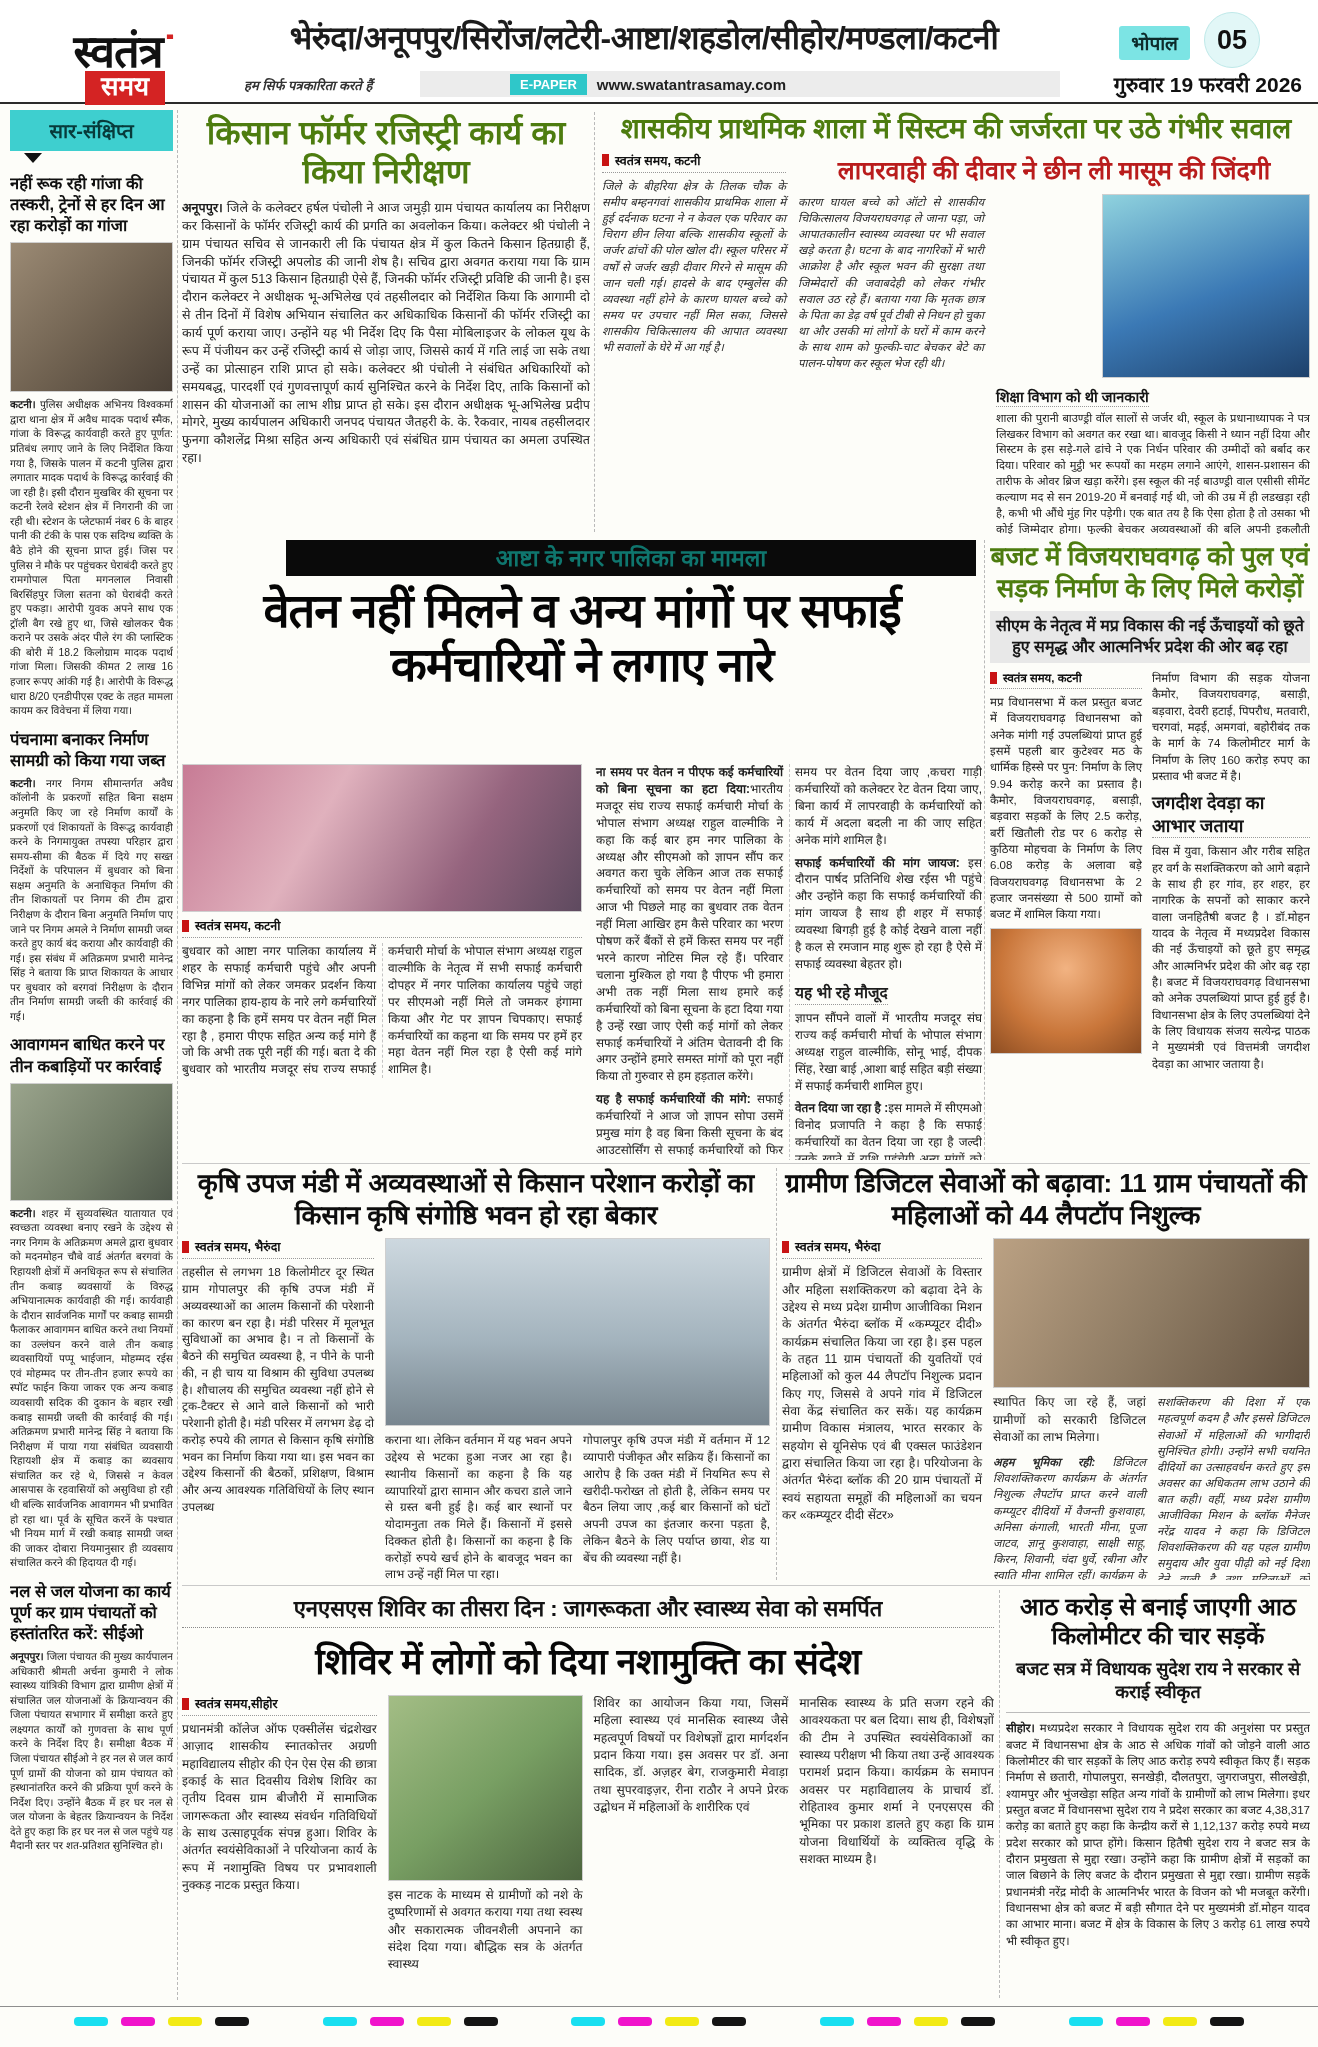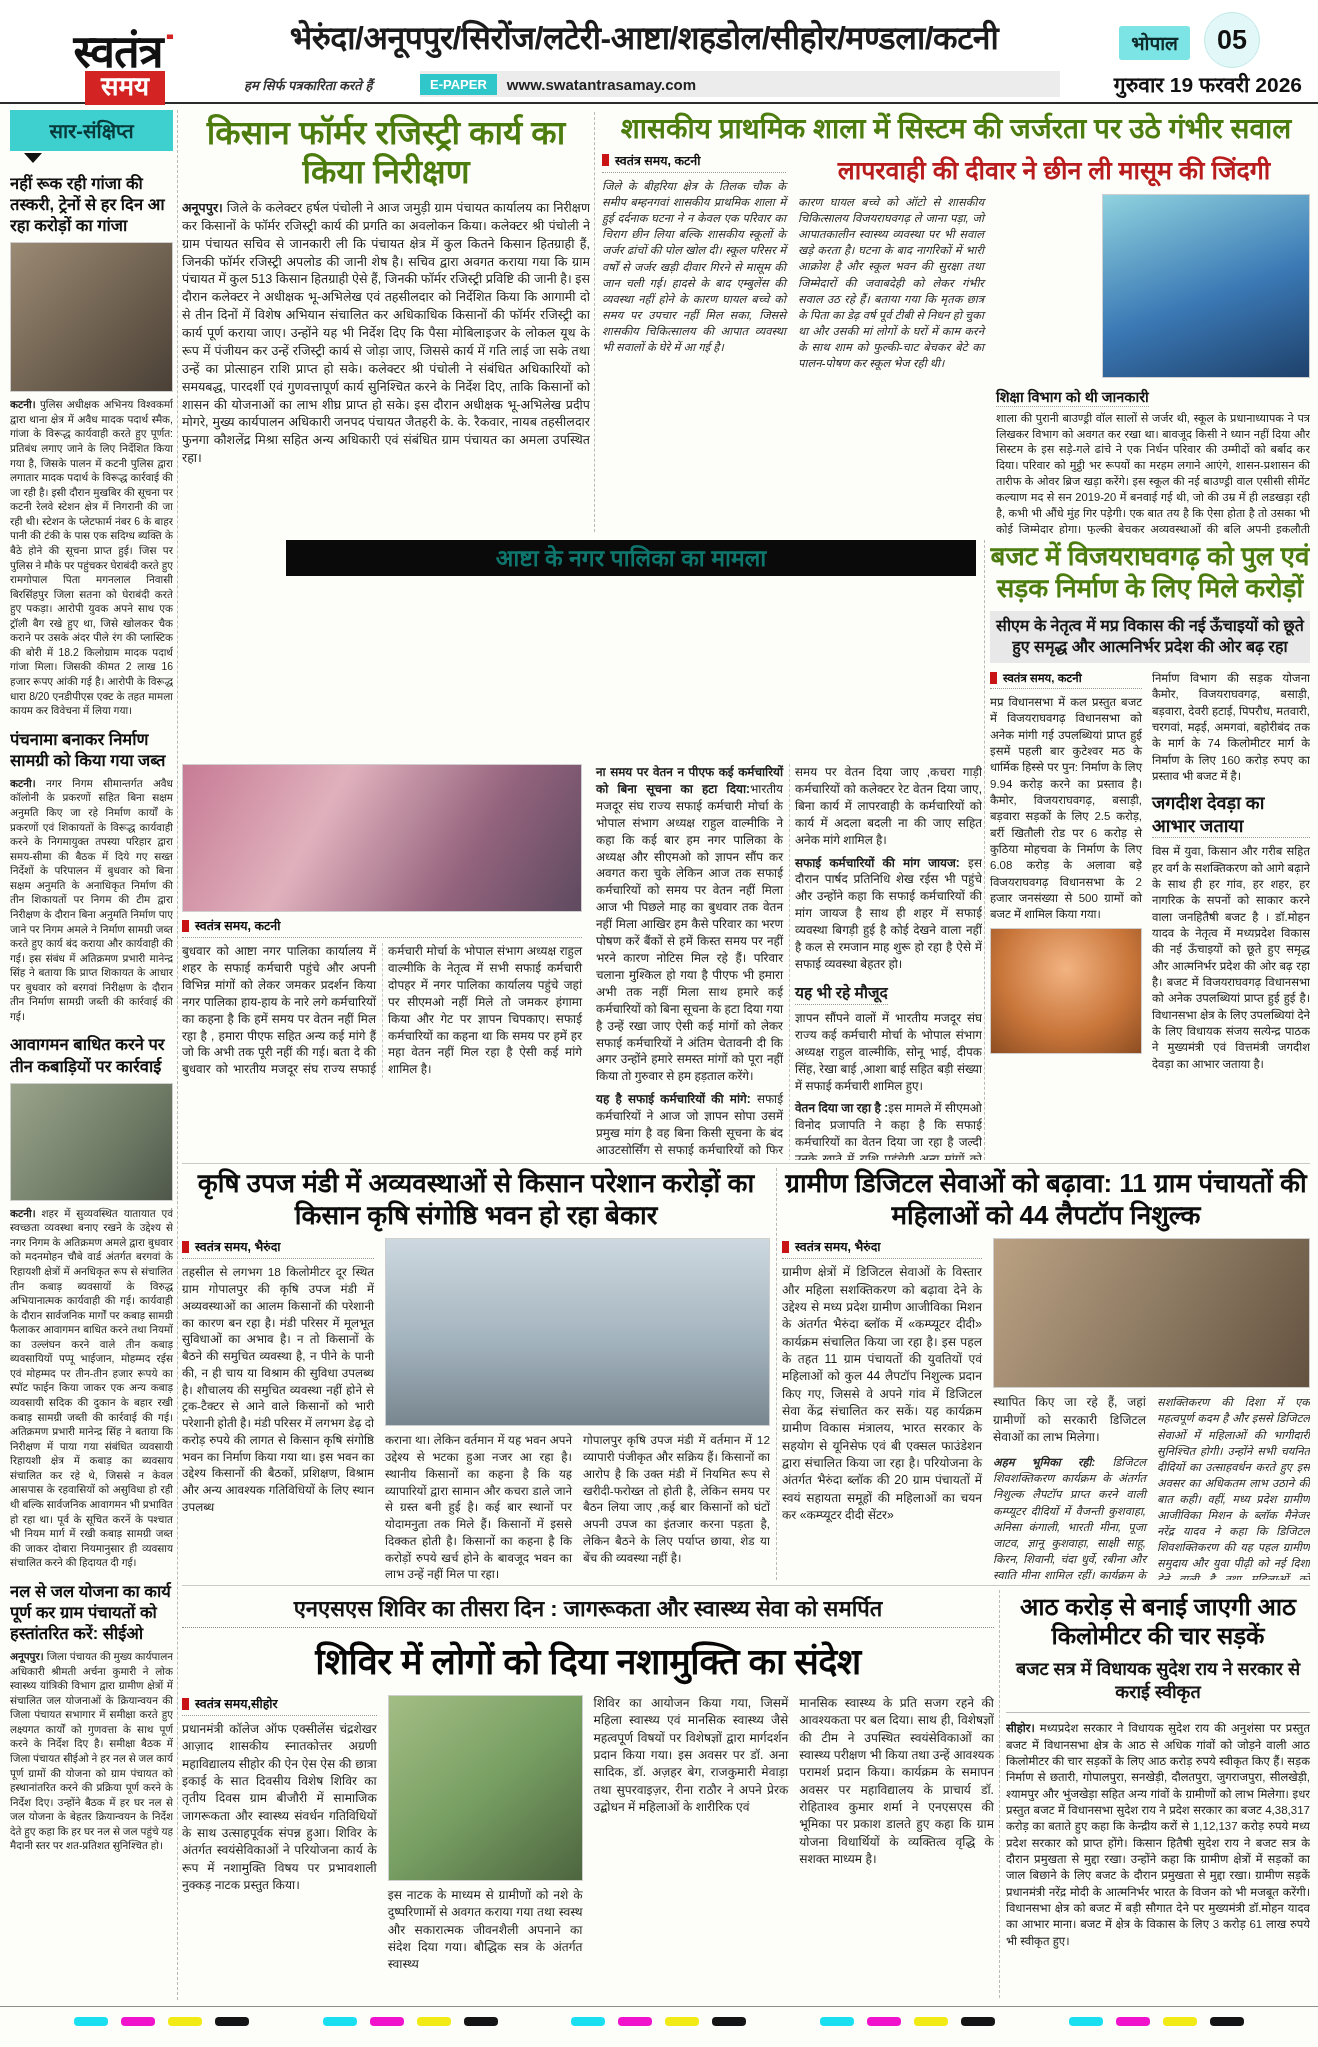--- a/index.html
+++ b/index.html
@@ -7,21 +7,21 @@
   
   .hdr{position:absolute;left:0;top:0;right:0;height:102px;border-bottom:2px solid #2b2b2b;background:#fff;}
   .logo{position:absolute;left:16px;top:4px;width:218px;text-align:center;margin-top:24px;}
   .logo-top{font-size:45px;font-weight:900;letter-spacing:-1px;line-height:1.05;color:#111;}
   .logo-dot{color:#d42323;}
   .logo-bottom{display:inline-block;background:#d42323;color:#fff;font-size:26px;font-weight:900;padding:0 16px 3px;line-height:1.2;margin-top:-4px;}
   .cities{position:absolute;left:238px;right:268px;top:8px;height:60px;font-size:32px;font-weight:900;letter-spacing:-0.5px;white-space:nowrap;overflow:hidden;text-align:center;line-height:60px;color:#1c1c1c;}
   .edition{position:absolute;right:128px;top:26px;background:#7ce4e4;color:#0d2b2b;font-weight:900;font-size:19px;padding:4px 12px;border-radius:3px;}
   .pageno{position:absolute;right:58px;top:12px;width:54px;height:54px;border-radius:50%;background:#e2f7f7;border:1px solid #bfe9e9;font-size:27px;font-weight:900;text-align:center;line-height:54px;color:#101010;}
   .tagline{position:absolute;left:244px;top:76px;font-size:13px;font-style:italic;font-weight:700;color:#333;}
-  .strip{position:absolute;left:420px;top:71px;width:640px;height:26px;background:#ececec;display:flex;align-items:center;justify-content:flex-start;box-sizing:border-box;gap:10px;}
+  .strip{position:absolute;left:420px;top:71px;width:640px;height:26px;background:#ececec;display:flex;align-items:center;justify-content:flex-start;padding-left:90px;box-sizing:border-box;gap:10px;}
   .epaper{background:#2fc7c9;color:#fff;font-weight:900;font-size:13px;padding:3px 10px;}
   .url{font-size:15px;font-weight:700;color:#222;}
   .date{position:absolute;right:16px;top:70px;font-size:21px;font-weight:900;color:#111;}
   
   .byline{display:flex;align-items:center;gap:6px;font-size:12.5px;font-weight:800;border-bottom:1px dotted #999;padding-bottom:3px;margin-bottom:5px;color:#101010;}
   .sq{width:7px;height:12px;background:#c81414;flex:0 0 auto;}
   .body{font-size:12.2px;line-height:1.42;text-align:justify;color:#1d1d1d;}
   .it{font-style:italic;color:#2a2a2a;}
   .lead{font-weight:800;}
   .photo{background:#888;position:relative;overflow:hidden;border:1px solid #cfcfcf;box-sizing:border-box;}
@@ -168,20 +168,21 @@
             <span class="edu-h">शिक्षा विभाग को थी जानकारी</span>
             <p class="body" style="margin:0 0 5px;font-size:11.2px;">शाला की पुरानी बाउण्ड्री वॉल सालों से जर्जर थी, स्कूल के प्रधानाध्यापक ने पत्र लिखकर विभाग को अवगत कर रखा था। बावजूद किसी ने ध्यान नहीं दिया और सिस्टम के इस सड़े-गले ढांचे ने एक निर्धन परिवार की उम्मीदों को बर्बाद कर दिया। परिवार को मुट्ठी भर रूपयों का मरहम लगाने आएंगे, शासन-प्रशासन की तारीफ के ओवर ब्रिज खड़ा करेंगे। इस स्कूल की नई बाउण्ड्री वाल एसीसी सीमेंट कल्याण मद से सन 2019-20 में बनवाई गई थी, जो की उम्र में ही लडखड़ा रही है, कभी भी औंधे मुंह गिर पड़ेगी। एक बात तय है कि ऐसा होता है तो उसका भी कोई जिम्मेदार होगा। फुल्की बेचकर अव्यवस्थाओं की बलि अपनी इकलौती संतान की जान देकर चढ़ाने वाली मां शिवकुमारी बर्मन जो अपने पुत्र राजकुमार</p>
             
           </div>
         </div>
       </div>
     </div>
   </div>
 
   <div class="kicker">आष्टा के नगर पालिका का मामला</div>
+  <div class="mainhead">वेतन नहीं मिलने व अन्य मांगों पर सफाई कर्मचारियों ने लगाए नारे</div>
   <div class="sec safai" style="left:182px;top:764px;width:800px;height:396px;">
     <div class="safai-left">
       <div class="photo ph-protest"></div>
       <div class="byline">
           <span class="sq"></span>
           <span>स्वतंत्र समय, कटनी</span>
         </div>
       <div class="twocol body">
         <p style="margin:0;">बुधवार को आष्टा नगर पालिका कार्यालय में शहर के सफाई कर्मचारी पहुंचे और अपनी विभिन्न मांगों को लेकर जमकर प्रदर्शन किया नगर पालिका हाय-हाय के नारे लगे कर्मचारियों का कहना है कि हमें समय पर वेतन नहीं मिल रहा है , हमारा पीएफ सहित अन्य कई मांगे हैं जो कि अभी तक पूरी नहीं की गई। बता दे की बुधवार को भारतीय मजदूर संघ राज्य सफाई कर्मचारी मोर्चा के भोपाल संभाग अध्यक्ष राहुल वाल्मीकि के नेतृत्व में सभी सफाई कर्मचारी दोपहर में नगर पालिका कार्यालय पहुंचे जहां पर सीएमओ नहीं मिले तो जमकर हंगामा किया और गेट पर ज्ञापन चिपकाए। सफाई कर्मचारियों का कहना था कि समय पर हमें हर महा वेतन नहीं मिल रहा है ऐसी कई मांगे शामिल है।</p>
       </div>

